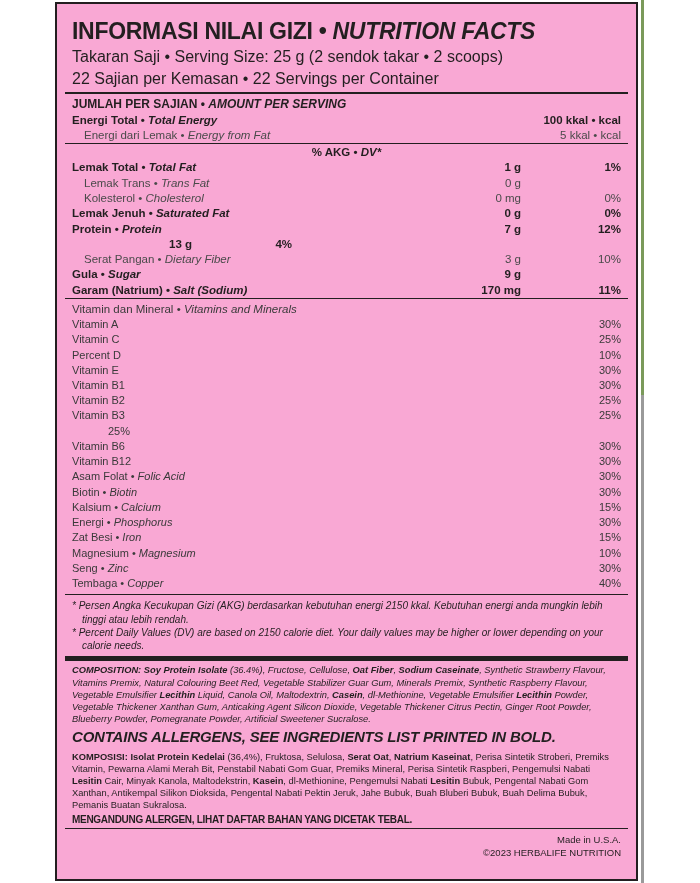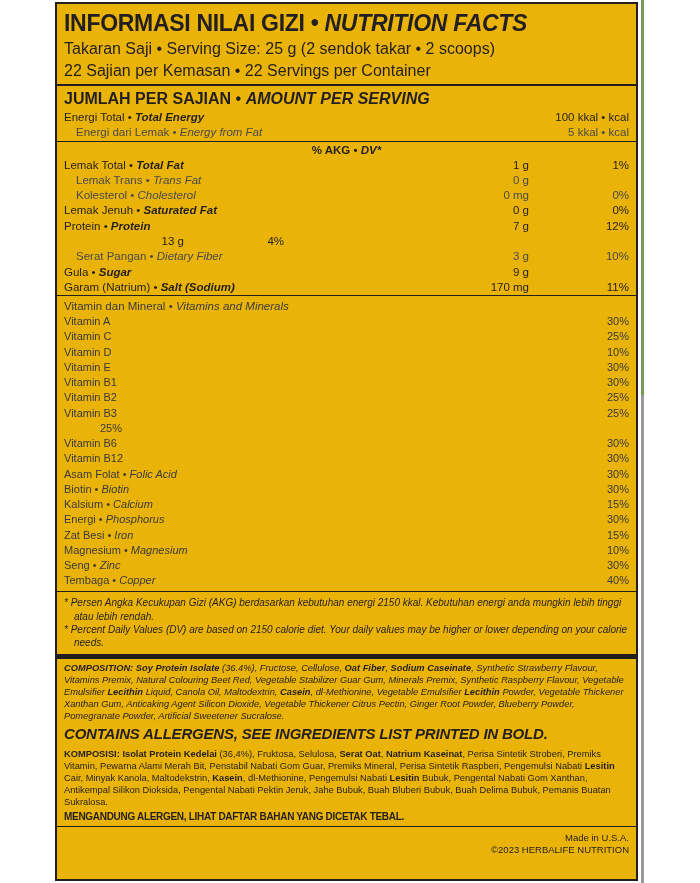--- a/index.html
+++ b/index.html
@@ -17,46 +17,46 @@
   }
   .grey-stripe{
     position:absolute;left:641px;top:395px;width:3px;height:488px;
     background:#9a9a9a;
   }
 
   .label{
     position:absolute;left:55px;top:2px;width:583px;height:879px;
     box-sizing:border-box;
     border:2px solid #231f20;
-    background:#eab308;
-    padding:0;
+    background:#f9a8d4;
+    padding:8px;
   }
   .inner{padding:0 7px;}
 
   .rule-thin{border-bottom:1px solid #231f20;}
   .rule-med{border-bottom:2px solid #231f20;}
   .rule-thick{border-bottom:5px solid #231f20;}
 
   
   .title{
     font-size:23px;font-weight:bold;letter-spacing:-0.3px;
     line-height:1.05;padding-top:7px;white-space:nowrap;
   }
   .title .en{font-style:italic;}
   .serving{font-size:16px;line-height:1.35;padding-top:3px;padding-bottom:3px;}
 
-  .amount-hdr{font-size:16px;font-weight:bold;padding-top:3px;line-height:1.3;}
+  .amount-hdr{font-size:12px;font-weight:bold;padding-top:3px;line-height:1.3;}
   .amount-hdr .it{font-style:italic;}
 
   
   .row{display:flex;align-items:baseline;font-size:11.5px;line-height:1.33;}
   .row .nm{flex:1 1 auto;}
   .row .amt{flex:0 0 120px;text-align:right;padding-right:42px;}
   .row .dv{flex:0 0 58px;text-align:right;}
-  .b{font-weight:normal;}
+  .b{font-weight:bold;}
   .i{font-style:italic;}
   .bi{font-weight:bold;font-style:italic;}
   .sub{padding-left:12px;color:#4a4a4a;}
   .dv-hdr{font-size:11.5px;font-weight:bold;text-align:center;line-height:1.3;padding-top:1px;}
   .dv-hdr .it{font-style:italic;}
 
   .vit-hdr{font-size:11.5px;color:#3a3a3a;line-height:1.4;padding-top:2px;}
   .vit-hdr .it{font-style:italic;}
   .vrow{display:flex;font-size:11px;line-height:1.385;color:#3a3a3a;}
   .vrow .nm{flex:1 1 auto;}
@@ -191,21 +191,21 @@
       <div id="vitamin-rows">
           <div class="vrow">
             <div class="nm"><span>Vitamin A</span></div>
             <div class="dv">30%</div>
           </div>
           <div class="vrow">
             <div class="nm"><span>Vitamin C</span></div>
             <div class="dv">25%</div>
           </div>
           <div class="vrow">
-            <div class="nm"><span>Vitamin D</span></div>
+            <div class="nm"><span>Percent D</span></div>
             <div class="dv">10%</div>
           </div>
           <div class="vrow">
             <div class="nm"><span>Vitamin E</span></div>
             <div class="dv">30%</div>
           </div>
           <div class="vrow">
             <div class="nm"><span>Vitamin B1</span></div>
             <div class="dv">30%</div>
           </div>

